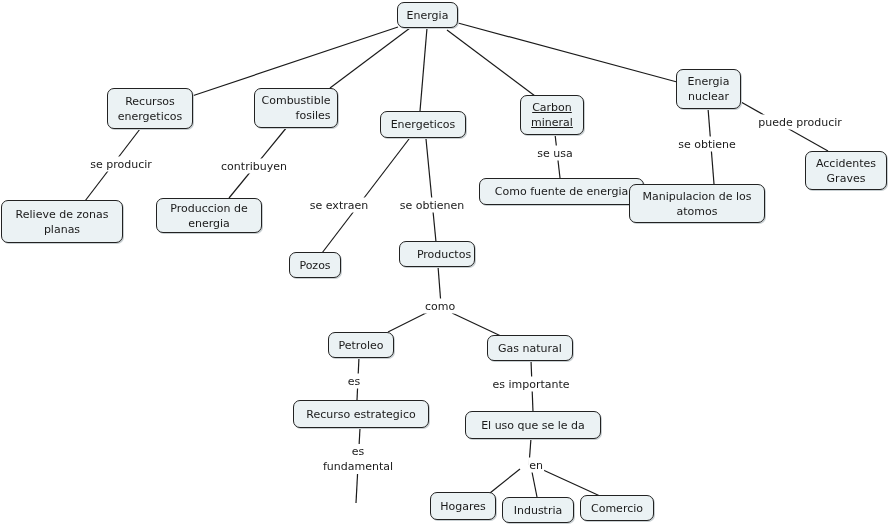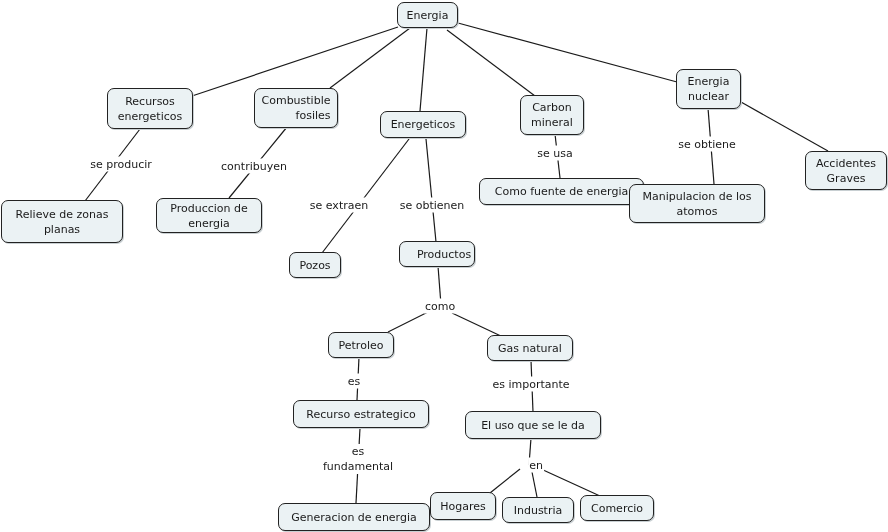--- a/index.html
+++ b/index.html
@@ -41,48 +41,48 @@
     <line x1="532" y1="472" x2="537" y2="497"></line>
     <line x1="541" y1="469" x2="600" y2="496"></line>
   </svg>
 
   <div class="node" style="left:397px;top:2px;width:61px;height:26px;">Energia</div>
   <div class="node" style="left:107px;top:88px;width:86px;height:41px;">Recursos
 energeticos</div>
   <div class="node" style="left:254px;top:88px;width:84px;height:40px;text-align:right;">Combustible
 fosiles</div>
   <div class="node" style="left:380px;top:111px;width:86px;height:27px;">Energeticos</div>
-  <div class="node" style="left:520px;top:95px;width:64px;height:40px;">Carbon
+  <div class="node" style="left:520px;top:95px;width:64px;height:40px;text-decoration:underline;">Carbon
 mineral</div>
   <div class="node" style="left:676px;top:69px;width:65px;height:40px;">Energia
 nuclear</div>
   <div class="node" style="left:1px;top:200px;width:122px;height:43px;">Relieve de zonas
 planas</div>
   <div class="node" style="left:156px;top:198px;width:106px;height:35px;">Produccion de
 energia</div>
   <div class="node" style="left:479px;top:178px;width:165px;height:27px;">Como fuente de energia</div>
   <div class="node" style="left:629px;top:184px;width:136px;height:39px;">Manipulacion de los
 atomos</div>
   <div class="node" style="left:805px;top:151px;width:82px;height:39px;">Accidentes
 Graves</div>
   <div class="node" style="left:289px;top:252px;width:52px;height:26px;">Pozos</div>
   <div class="node" style="left:399px;top:241px;width:76px;height:26px;padding-left:20px;">Productos</div>
   <div class="node" style="left:328px;top:332px;width:66px;height:26px;">Petroleo</div>
   <div class="node" style="left:487px;top:335px;width:86px;height:26px;">Gas natural</div>
   <div class="node" style="left:293px;top:400px;width:136px;height:28px;">Recurso estrategico</div>
   <div class="node" style="left:465px;top:411px;width:136px;height:28px;">El uso que se le da</div>
-  <div class="node" style="left:278px;top:503px;width:152px;height:28px;">Generacion de energia</div>
   <div class="node" style="left:430px;top:492px;width:66px;height:28px;">Hogares</div>
   <div class="node" style="left:502px;top:497px;width:72px;height:26px;">Industria</div>
   <div class="node" style="left:580px;top:495px;width:74px;height:26px;">Comercio</div>
 
   <div class="link-label" style="left:121px;top:164px;">se producir</div>
   <div class="link-label" style="left:254px;top:166px;">contribuyen</div>
   <div class="link-label" style="left:555px;top:153px;">se usa</div>
   <div class="link-label" style="left:707px;top:144px;">se obtiene</div>
+  <div class="link-label" style="left:800px;top:122px;">puede producir</div>
   <div class="link-label" style="left:339px;top:205px;">se extraen</div>
   <div class="link-label" style="left:432px;top:205px;">se obtienen</div>
   <div class="link-label" style="left:440px;top:306px;">como</div>
   <div class="link-label" style="left:354px;top:381px;">es</div>
   <div class="link-label" style="left:531px;top:384px;">es importante</div>
   <div class="link-label" style="left:358px;top:459px;">es
 fundamental</div>
   <div class="link-label" style="left:536px;top:465px;">en</div>
 </div>
 

